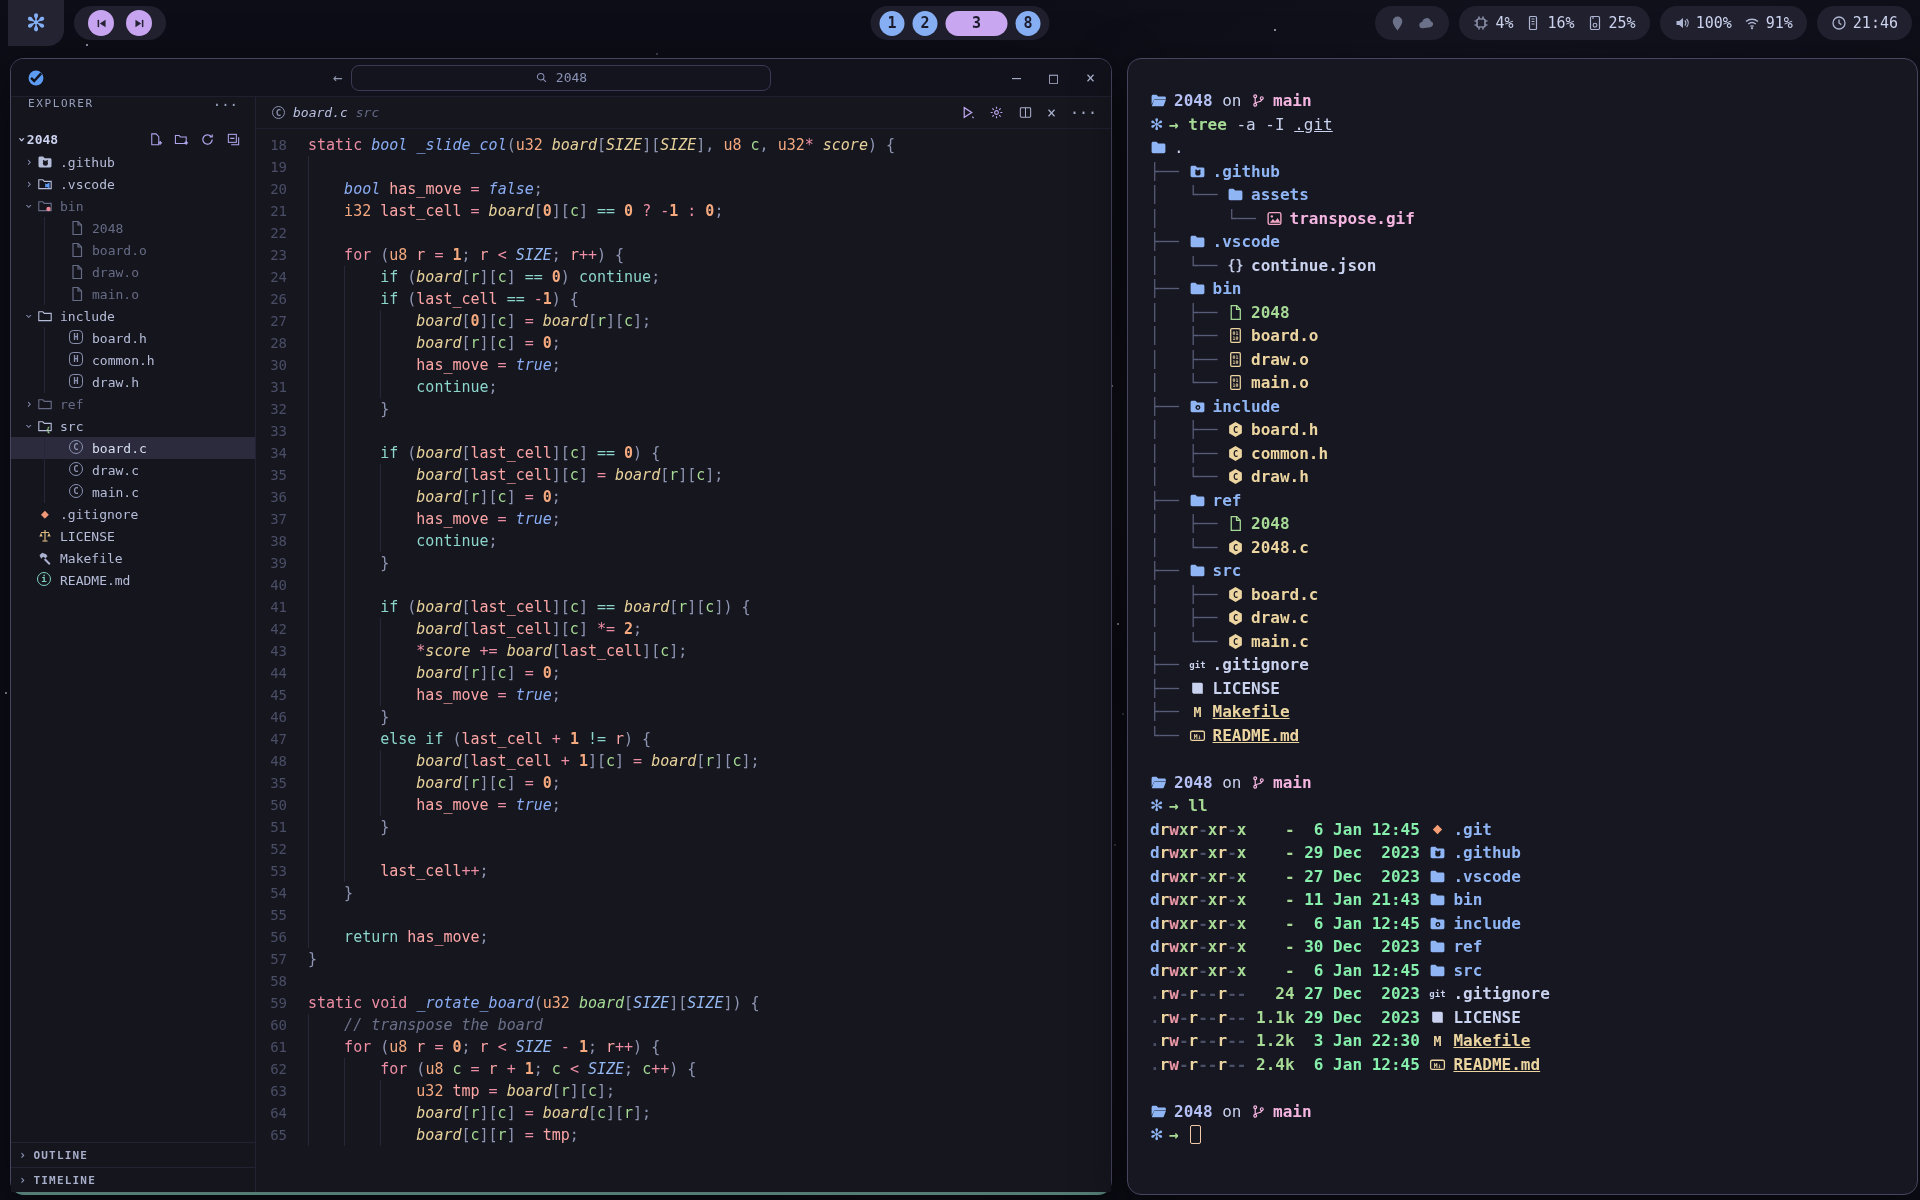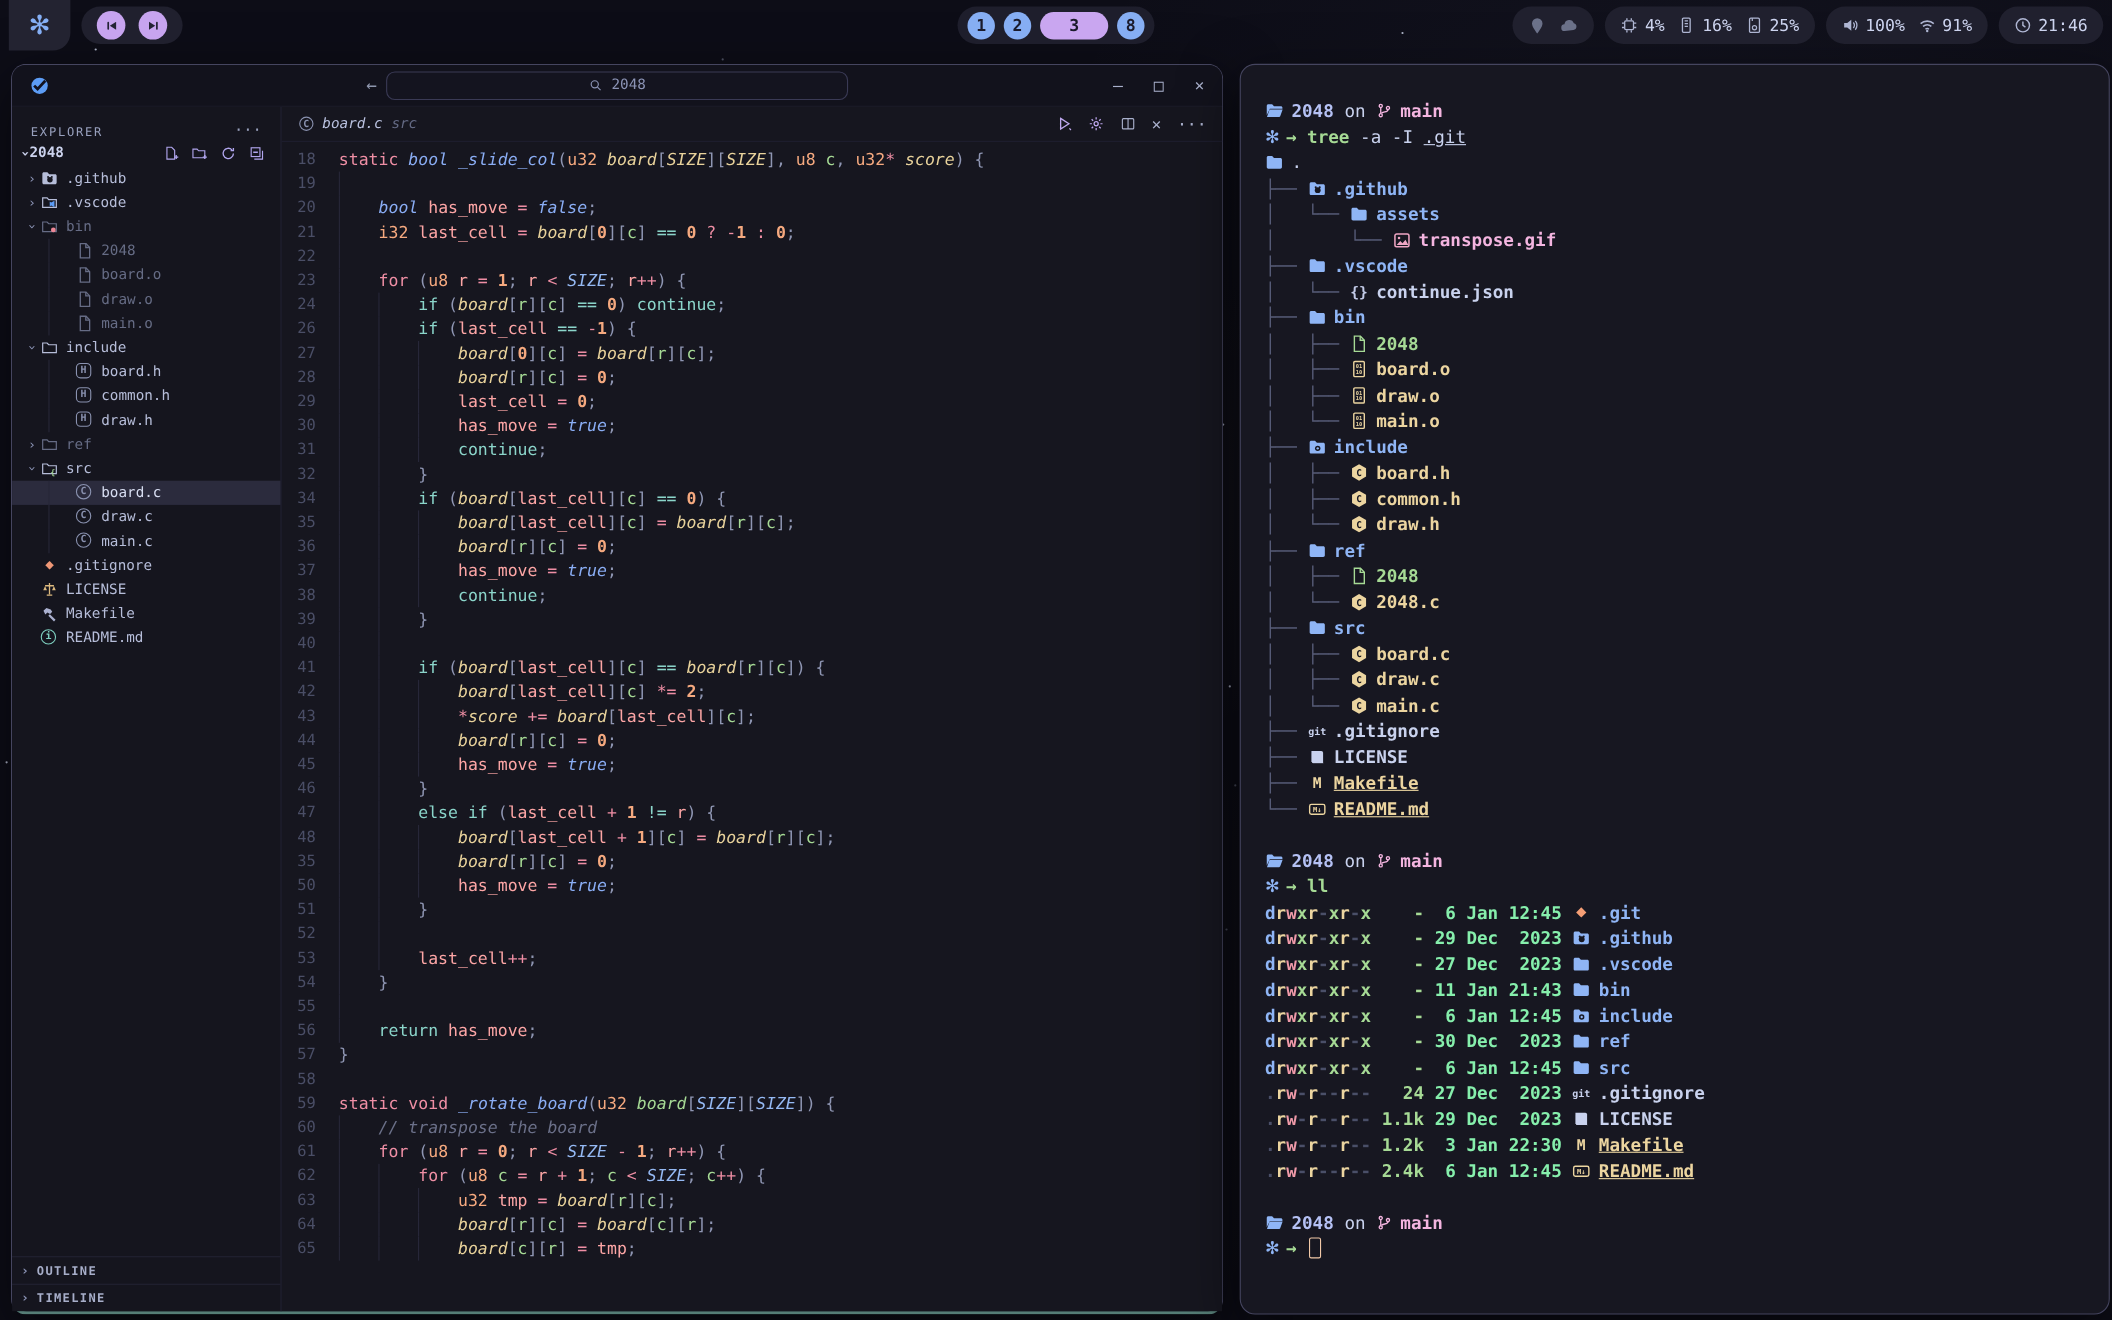--- a/index.html
+++ b/index.html
@@ -33,21 +33,21 @@
   .vlogo{width:18px;height:18px;display:inline-flex}
   .navarrows{position:absolute;left:322px;display:flex;gap:20px;font-size:16px}
   .navarrows .back{color:#8e96ad}.navarrows .fwd{color:#5a6076}
   .searchbox{position:absolute;left:50%;transform:translateX(-50%);width:420px;height:26px;border:1px solid #3a3a55;border-radius:8px;background:#14141f;display:flex;align-items:center;justify-content:center;gap:8px;color:#8b93b5;font-size:13px;cursor:text}
   .searchbox .ic{width:13px;height:13px;display:inline-flex}
   .winctl{margin-left:auto;display:flex;gap:28px;color:#a9b0cc;font-size:15px}
   .winctl span{cursor:pointer}
   
   .vbody{flex:1;display:flex;min-height:0}
   .sidebar{width:245px;flex:none;background:#15151e;border-right:1px solid #222232;position:relative;font-size:13px;color:#b6bdd9}
-  .sb-head{height:30px;display:flex;align-items:flex-end;padding:0 17px;color:#98a0bd;font-size:11px;letter-spacing:1.6px}
+  .sb-head{height:30px;display:flex;align-items:flex-start;padding:0 17px;color:#98a0bd;font-size:11px;letter-spacing:1.6px}
   .sb-head .more{margin-left:auto;letter-spacing:0;font-size:14px;cursor:pointer}
   .sb-root{height:24px;display:flex;align-items:center;padding:0 8px;font-weight:700;color:#ccd3ee}
   .sb-actions{margin-left:auto;display:flex;gap:11px;color:#b1a6ee;padding-right:6px}
   .sb-actions .ic{width:15px;height:15px;display:inline-flex;cursor:pointer}
   .row{height:22px;display:flex;align-items:center;position:relative;cursor:pointer}
   .row.sel{background:#2b2b3d;color:#d8def2}
   .row.dim{color:#666c85}
   .row .chev{width:16px;flex:none;color:#8b93b5;font-size:12px;display:inline-flex;justify-content:center}
   .chev.open{transform:rotate(90deg)}
   .row .fico{width:16px;height:16px;flex:none;display:inline-flex;margin-right:7px}
@@ -467,24 +467,24 @@
             <div class="cl"><span class="ln">18</span><span class="lc"><span class="cO">static </span><span class="cB">bool </span><span class="cF">_slide_col</span><span class="cD">(</span><span class="cTy">u32 </span><span class="cY">board</span><span class="cD">[</span><span class="cY">SIZE</span><span class="cD">][</span><span class="cY">SIZE</span><span class="cD">], </span><span class="cTy">u8 </span><span class="cG">c</span><span class="cD">, </span><span class="cTy">u32</span><span class="cO">*</span><span class="cD"> </span><span class="cY">score</span><span class="cD">) {</span></span></div>
             <div class="cl"><span class="ln">19</span><span class="lc"><span class="ig"></span></span></div>
             <div class="cl"><span class="ln">20</span><span class="lc"><span class="ig"></span><span class="cB">bool </span><span class="cW">has_move </span><span class="cO">= </span><span class="cB">false</span><span class="cD">;</span></span></div>
             <div class="cl"><span class="ln">21</span><span class="lc"><span class="ig"></span><span class="cTy">i32 </span><span class="cW">last_cell </span><span class="cO">= </span><span class="cY">board</span><span class="cD">[</span><span class="cN">0</span><span class="cD">][</span><span class="cG">c</span><span class="cD">] </span><span class="cT2">== </span><span class="cN">0</span><span class="cD"> </span><span class="cO">? </span><span class="cO">-</span><span class="cN">1</span><span class="cO"> : </span><span class="cN">0</span><span class="cD">;</span></span></div>
             <div class="cl"><span class="ln">22</span><span class="lc"><span class="ig"></span></span></div>
             <div class="cl"><span class="ln">23</span><span class="lc"><span class="ig"></span><span class="cO">for </span><span class="cD">(</span><span class="cTy">u8 </span><span class="cW">r </span><span class="cO">= </span><span class="cN">1</span><span class="cD">; </span><span class="cW">r </span><span class="cO">&lt; </span><span class="cS">SIZE</span><span class="cD">; </span><span class="cW">r</span><span class="cO">++</span><span class="cD">) {</span></span></div>
             <div class="cl"><span class="ln">24</span><span class="lc"><span class="ig"></span><span class="ig"></span><span class="cT2">if </span><span class="cD">(</span><span class="cY">board</span><span class="cD">[</span><span class="cG">r</span><span class="cD">][</span><span class="cG">c</span><span class="cD">] </span><span class="cT2">== </span><span class="cN">0</span><span class="cD">) </span><span class="cT2">continue</span><span class="cD">;</span></span></div>
             <div class="cl"><span class="ln">26</span><span class="lc"><span class="ig"></span><span class="ig"></span><span class="cT2">if </span><span class="cD">(</span><span class="cW">last_cell </span><span class="cT2">== </span><span class="cO">-</span><span class="cN">1</span><span class="cD">) {</span></span></div>
             <div class="cl"><span class="ln">27</span><span class="lc"><span class="ig"></span><span class="ig"></span><span class="ig"></span><span class="cY">board</span><span class="cD">[</span><span class="cN">0</span><span class="cD">][</span><span class="cG">c</span><span class="cD">] </span><span class="cO">= </span><span class="cY">board</span><span class="cD">[</span><span class="cG">r</span><span class="cD">][</span><span class="cG">c</span><span class="cD">];</span></span></div>
             <div class="cl"><span class="ln">28</span><span class="lc"><span class="ig"></span><span class="ig"></span><span class="ig"></span><span class="cY">board</span><span class="cD">[</span><span class="cG">r</span><span class="cD">][</span><span class="cG">c</span><span class="cD">] </span><span class="cO">= </span><span class="cN">0</span><span class="cD">;</span></span></div>
-            <div class="cl"><span class="ln">29</span><span class="lc"><span class="ig"></span><span class="ig"></span><span class="ig"></span><span class="cW">last_cell </span><span class="cO">= </span><span class="cN">0</span><span class="cD">;</span></span></div>
             <div class="cl"><span class="ln">30</span><span class="lc"><span class="ig"></span><span class="ig"></span><span class="ig"></span><span class="cW">has_move </span><span class="cO">= </span><span class="cB">true</span><span class="cD">;</span></span></div>
             <div class="cl"><span class="ln">31</span><span class="lc"><span class="ig"></span><span class="ig"></span><span class="ig"></span><span class="cT2">continue</span><span class="cD">;</span></span></div>
             <div class="cl"><span class="ln">32</span><span class="lc"><span class="ig"></span><span class="ig"></span><span class="cD">}</span></span></div>
+            <div class="cl"><span class="ln">33</span><span class="lc"><span class="ig"></span><span class="ig"></span></span></div>
             <div class="cl"><span class="ln">34</span><span class="lc"><span class="ig"></span><span class="ig"></span><span class="cT2">if </span><span class="cD">(</span><span class="cY">board</span><span class="cD">[</span><span class="cW">last_cell</span><span class="cD">][</span><span class="cG">c</span><span class="cD">] </span><span class="cT2">== </span><span class="cN">0</span><span class="cD">) {</span></span></div>
             <div class="cl"><span class="ln">35</span><span class="lc"><span class="ig"></span><span class="ig"></span><span class="ig"></span><span class="cY">board</span><span class="cD">[</span><span class="cW">last_cell</span><span class="cD">][</span><span class="cG">c</span><span class="cD">] </span><span class="cO">= </span><span class="cY">board</span><span class="cD">[</span><span class="cG">r</span><span class="cD">][</span><span class="cG">c</span><span class="cD">];</span></span></div>
             <div class="cl"><span class="ln">36</span><span class="lc"><span class="ig"></span><span class="ig"></span><span class="ig"></span><span class="cY">board</span><span class="cD">[</span><span class="cG">r</span><span class="cD">][</span><span class="cG">c</span><span class="cD">] </span><span class="cO">= </span><span class="cN">0</span><span class="cD">;</span></span></div>
             <div class="cl"><span class="ln">37</span><span class="lc"><span class="ig"></span><span class="ig"></span><span class="ig"></span><span class="cW">has_move </span><span class="cO">= </span><span class="cB">true</span><span class="cD">;</span></span></div>
             <div class="cl"><span class="ln">38</span><span class="lc"><span class="ig"></span><span class="ig"></span><span class="ig"></span><span class="cT2">continue</span><span class="cD">;</span></span></div>
             <div class="cl"><span class="ln">39</span><span class="lc"><span class="ig"></span><span class="ig"></span><span class="cD">}</span></span></div>
             <div class="cl"><span class="ln">40</span><span class="lc"><span class="ig"></span><span class="ig"></span></span></div>
             <div class="cl"><span class="ln">41</span><span class="lc"><span class="ig"></span><span class="ig"></span><span class="cT2">if </span><span class="cD">(</span><span class="cY">board</span><span class="cD">[</span><span class="cW">last_cell</span><span class="cD">][</span><span class="cG">c</span><span class="cD">] </span><span class="cT2">== </span><span class="cY">board</span><span class="cD">[</span><span class="cG">r</span><span class="cD">][</span><span class="cG">c</span><span class="cD">]) {</span></span></div>
             <div class="cl"><span class="ln">42</span><span class="lc"><span class="ig"></span><span class="ig"></span><span class="ig"></span><span class="cY">board</span><span class="cD">[</span><span class="cW">last_cell</span><span class="cD">][</span><span class="cG">c</span><span class="cD">] </span><span class="cO">*= </span><span class="cN">2</span><span class="cD">;</span></span></div>
             <div class="cl"><span class="ln">43</span><span class="lc"><span class="ig"></span><span class="ig"></span><span class="ig"></span><span class="cO">*</span><span class="cY">score </span><span class="cO">+= </span><span class="cY">board</span><span class="cD">[</span><span class="cW">last_cell</span><span class="cD">][</span><span class="cG">c</span><span class="cD">];</span></span></div>

